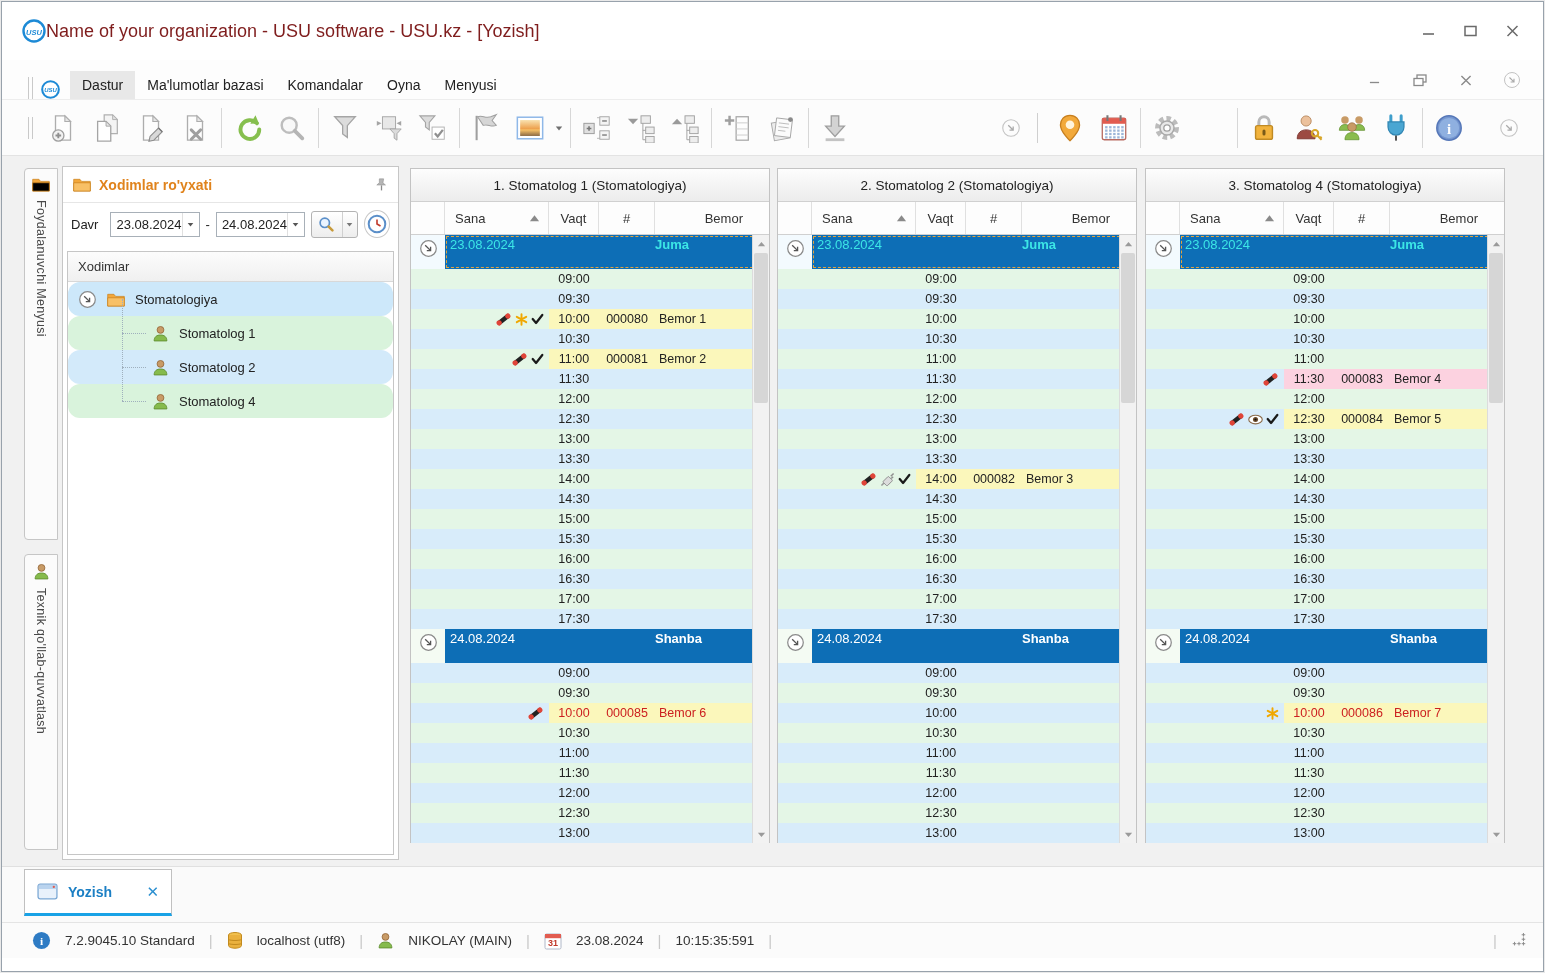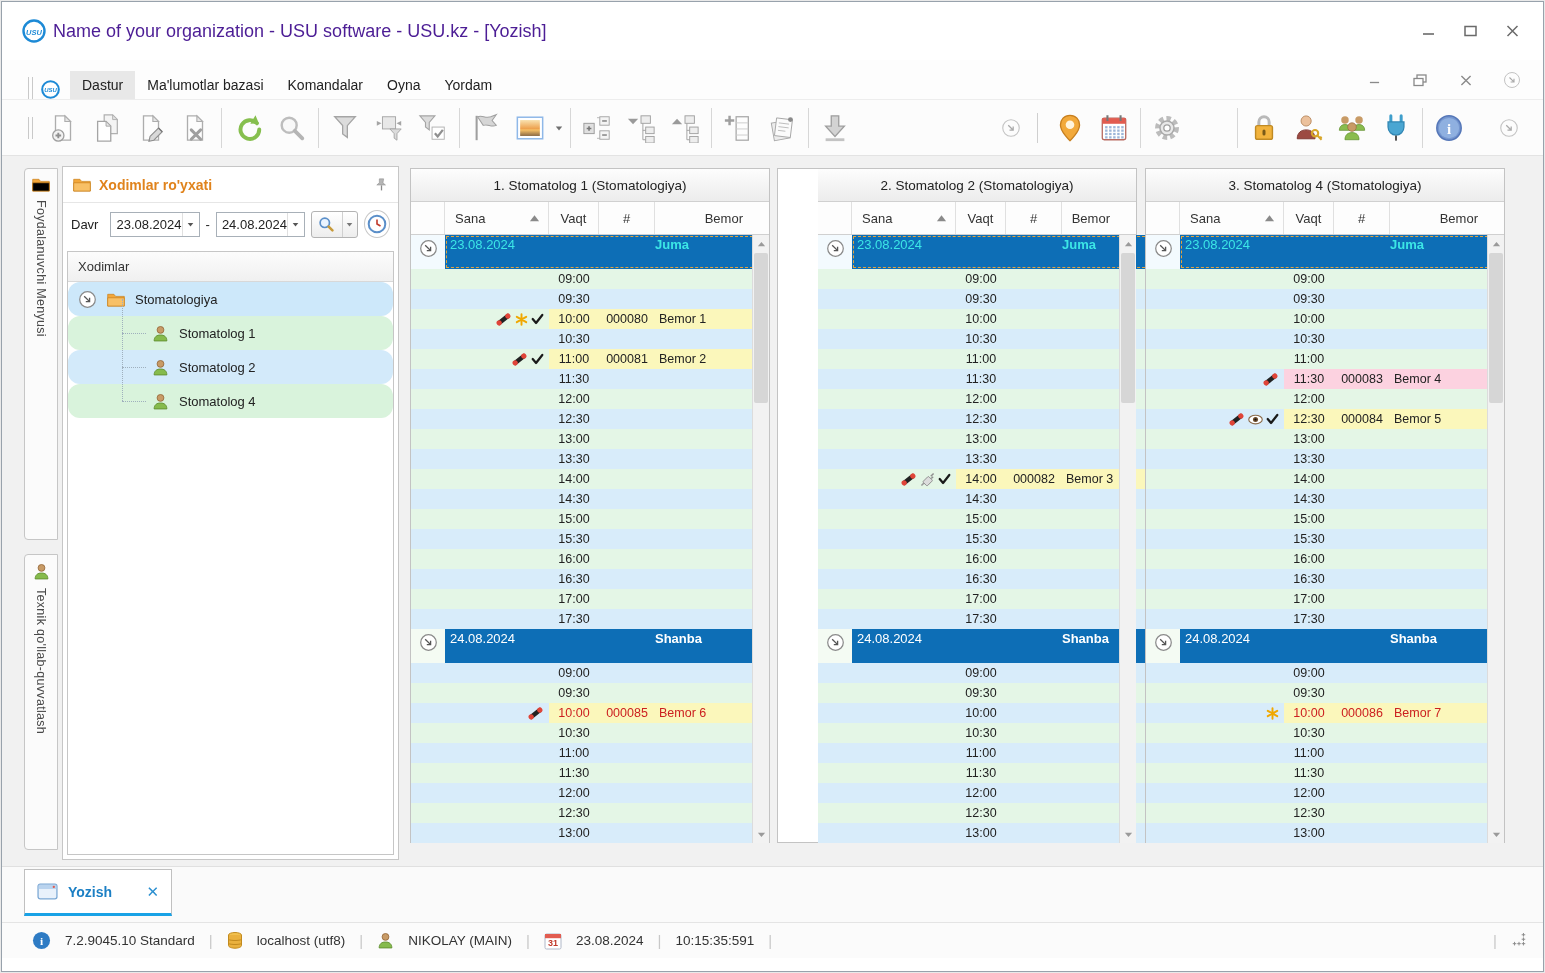--- a/index.html
+++ b/index.html
@@ -1,21 +1,21 @@
 <!DOCTYPE html>
 <html><head>
 <meta charset="utf-8">
 <style>
   * { box-sizing: border-box; margin: 0; padding: 0; }
   html,body { width:1545px; height:973px; background:#e9e9e9; font-family:"Liberation Sans","DejaVu Sans",sans-serif; }
   #window { position:relative; width:1543px; height:971px; margin:1px; background:#fff; border:1px solid #98a2ac; overflow:hidden; }
 
   
   .titlebar { position:absolute; top:0; left:0; right:0; height:58px; background:#fff; display:flex; align-items:center; padding-left:20px; }
-  .titlebar .app-title { color:#4c1d95; font-size:18px; margin-left:7px; }
+  .titlebar .app-title { color:#7f1d1d; font-size:18px; margin-left:0; }
   .win-controls { position:absolute; right:14px; top:0; height:58px; display:flex; align-items:center; gap:8px; }
   .win-btn { width:34px; height:30px; display:flex; align-items:center; justify-content:center; cursor:default; }
 
   
   .menubar { position:absolute; top:58px; left:0; right:0; height:40px; background:#fdfdfd; display:flex; align-items:flex-end; padding-left:26px; border-bottom:1px solid #ededed; }
   .grip { width:5px; height:22px; border-left:1px solid #c9c9c9; border-right:1px solid #c9c9c9; margin-right:8px; }
   .menu-items { display:flex; align-items:center; margin-left:10px; }
   .menu-item { font-size:14px; color:#222; padding:6px 12px; }
   .menu-item.active { background:#e8e8e8; }
   .menu-controls { position:absolute; right:14px; top:0; height:40px; display:flex; align-items:center; gap:12px; }
@@ -151,21 +151,21 @@
       <svg width="19" height="19" viewBox="0 0 24 24">
           <circle cx="12" cy="12" r="10.5" fill="#fff" stroke="#1d8ad6" stroke-width="2.6"></circle>
           <text x="12" y="15.5" font-size="7.5" font-weight="bold" font-style="italic" fill="#1d8ad6" text-anchor="middle" font-family="Liberation Sans,sans-serif">USU</text>
         </svg>
     </span>
     <div class="menu-items" id="menu-items">
         <span class="menu-item active">Dastur</span>
         <span class="menu-item">Ma'lumotlar bazasi</span>
         <span class="menu-item">Komandalar</span>
         <span class="menu-item">Oyna</span>
-        <span class="menu-item">Yordam</span>
+        <span class="menu-item">Menyusi</span>
       </div>
     <div class="menu-controls">
       <span class="win-btn">
           <svg width="11" height="10" viewBox="0 0 13 12">
             <path d="M1 9h11" stroke="#8a8a8a" stroke-width="1.6"></path>
           </svg>
         </span>
       <span class="win-btn">
           <svg width="14" height="13" viewBox="0 0 14 13">
             <rect x="4" y="1" width="9" height="7" fill="#fff" stroke="#8a8a8a" stroke-width="1.3"></rect>
@@ -897,21 +897,21 @@
               </svg>
             </div>
             <div class="thumb"></div>
             <div class="sb-btn sb-down">
               <svg width="9" height="6" viewBox="0 0 10 6">
                 <path d="M1 .5L5 5.2 9 .5z" fill="#9a9a9a"></path>
               </svg>
             </div>
           </div>
         </div>
-        <div class="sched-col" style="left: 375px; padding-left: 40px;">
+        <div class="sched-col" style="left: 375px;">
           <div class="sc-title">2. Stomatolog 2 (Stomatologiya)</div>
           <div class="sc-headrow">
             <div class="hcell hc-ind"></div>
             <div class="hcell hc-sana">
               <span>Sana</span>
               <span>
                 <svg width="11" height="8" viewBox="0 0 12 8">
                   <path d="M1 7.5l5-6.5 5 6.5z" fill="#8a8a8a"></path>
                 </svg>
               </span>

